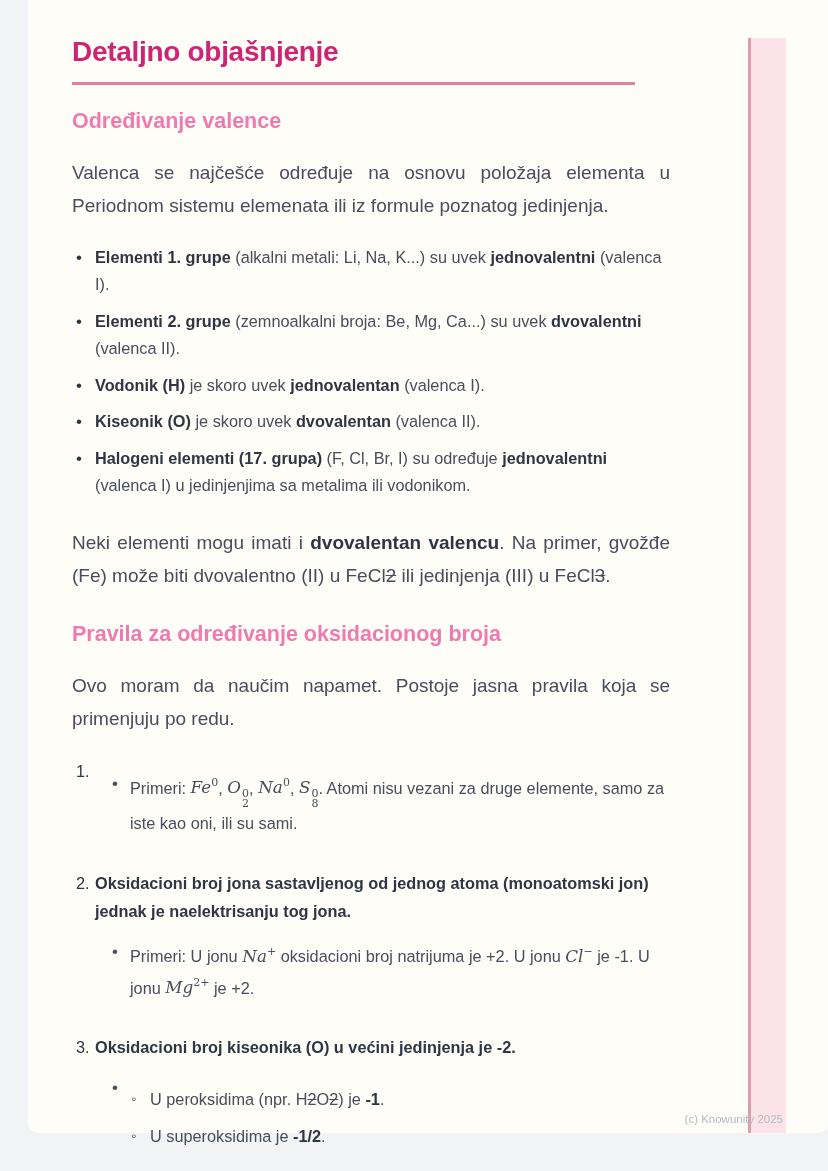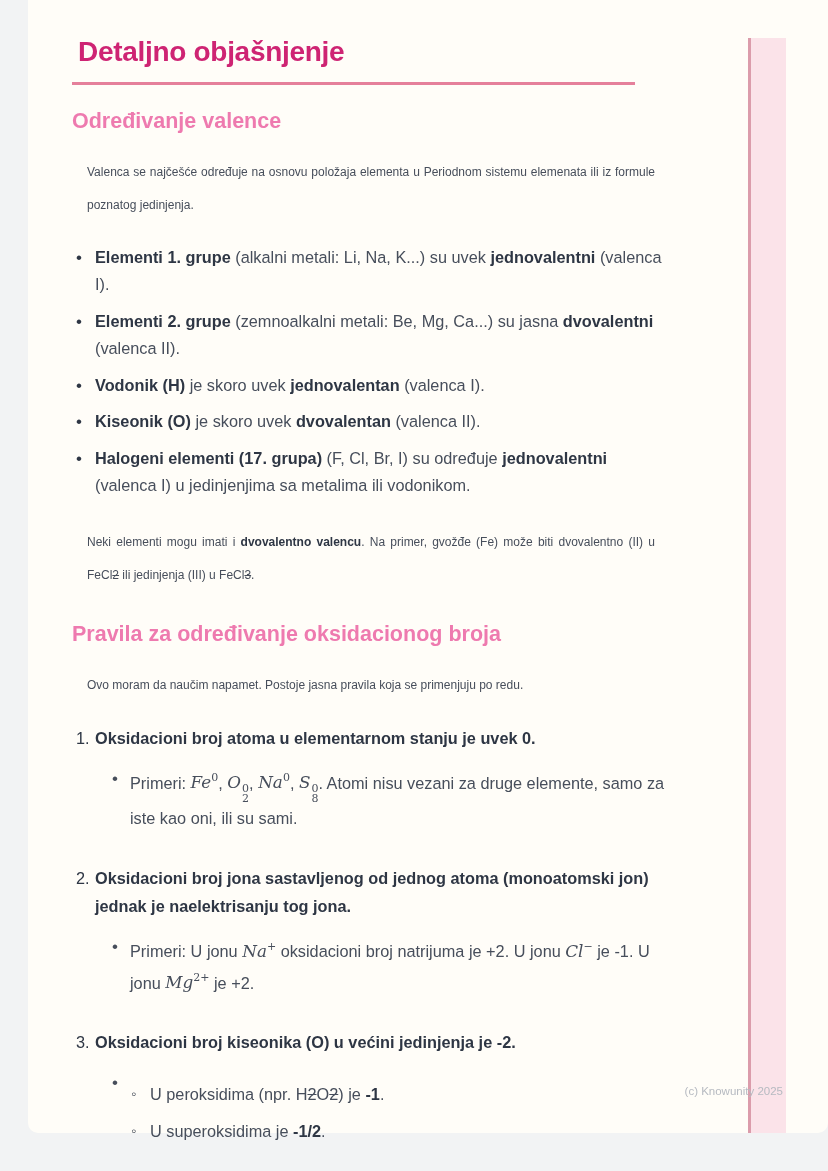--- a/index.html
+++ b/index.html
@@ -8,25 +8,25 @@
     --stripeEdge:#db9cab; --copyright:#b6bac1;
   }
   *{box-sizing:border-box;margin:0;padding:0}
   html,body{width:828px;height:1171px;overflow:hidden;background:var(--canvas)}
   body{font-family:"Liberation Sans","DejaVu Sans",sans-serif;color:var(--body);position:relative}
   .page{position:absolute;left:28px;top:0;width:800px;height:1133px;background:var(--page);
         border-radius:0 0 10px 10px}
   .stripe{position:absolute;top:38px;right:42px;bottom:0;width:38px;background:var(--stripe);
           border-left:3px solid var(--stripeEdge)}
   .content{position:absolute;left:44px;top:36px;width:598px}
-  h1{font-size:28px;font-weight:700;color:var(--title);letter-spacing:-0.3px;margin:0 6px 14px}
+  h1{font-size:28px;font-weight:700;color:var(--title);letter-spacing:-0.3px;margin:0 0 14px}
   .title-underline{height:2.5px;width:563px;background:var(--underline);margin:0 0 24px}
   .doc-body h2{font-size:21.5px;font-weight:700;color:var(--heading);margin:30px 0 22px}
   .doc-body h2:first-child{margin-top:4px}
-  .doc-body p{font-size:12px;line-height:33px;margin:0 15px 22px}
+  .doc-body p{font-size:19px;line-height:33px;margin:0 0 22px}
   .doc-body p.just{text-align:justify}
   .list{font-size:16.3px}
   .ul1{margin:4px 0 26px}
   .li{display:flex;align-items:flex-start}
   .ul1 > .li{margin-bottom:9px;line-height:27.5px}
   .ol{margin:4px 0 8px}
   .ol > .li{margin-bottom:22px;line-height:28px}
   .ol > .li > .li-body > .li-text{font-weight:700;color:var(--bold)}
   .ul2{margin-top:13px}
   .ul2 > .li{margin-bottom:10px;line-height:28px;font-weight:400;color:var(--body)}
@@ -39,21 +39,21 @@
   .ul3 > .li > .marker{flex:0 0 20px;padding-left:1px;font-size:15px;color:var(--body)}
   .li-body{flex:1 1 auto}
   .b{font-weight:700;color:var(--bold)}
   .i{font-style:italic}
   .strike{text-decoration:line-through}
   .math{font-family:"DejaVu Serif","Liberation Serif",serif;font-style:italic;font-size:16.8px}
   .math sup{font-style:normal;font-size:11px;font-family:"DejaVu Serif",serif}
   .msupsub{display:inline-flex;flex-direction:column;align-items:flex-start;font-style:normal;
            font-size:11px;line-height:10px;vertical-align:-4px;margin-left:1px;
            font-family:"DejaVu Serif",serif}
-  .copyright{position:absolute;right:45px;bottom:36px;font-size:11.5px;color:var(--copyright);z-index:2}
+  .copyright{position:absolute;right:45px;bottom:8px;font-size:11.5px;color:var(--copyright);z-index:2}
 </style>
 </head>
 <body>
 
 <div class="page">
   <div class="stripe"></div>
   <div class="content">
     <h1>Detaljno objašnjenje</h1>
     <div class="title-underline"></div>
     <div class="doc-body">
@@ -62,21 +62,21 @@
         <div class="list ul1">
           <div class="li">
             <span class="marker">•</span>
             <div class="li-body">
               <div class="li-text"><span class="b">Elementi 1. grupe</span><span> (alkalni metali: Li, Na, K...) su uvek </span><span class="b">jednovalentni</span><span> (valenca I).</span></div>
             </div>
           </div>
           <div class="li">
             <span class="marker">•</span>
             <div class="li-body">
-              <div class="li-text"><span class="b">Elementi 2. grupe</span><span> (zemnoalkalni metali: Be, Mg, Ca...) su jasna </span><span class="b">dvovalentni</span><span> (valenca II).</span></div>
+              <div class="li-text"><span class="b">Elementi 2. grupe</span><span> (zemnoalkalni broja: Be, Mg, Ca...) su uvek </span><span class="b">dvovalentni</span><span> (valenca II).</span></div>
             </div>
           </div>
           <div class="li">
             <span class="marker">•</span>
             <div class="li-body">
               <div class="li-text"><span class="b">Vodonik (H)</span><span> je skoro uvek </span><span class="b">jednovalentan</span><span> (valenca I).</span></div>
             </div>
           </div>
           <div class="li">
             <span class="marker">•</span>
@@ -84,28 +84,27 @@
               <div class="li-text"><span class="b">Kiseonik (O)</span><span> je skoro uvek </span><span class="b">dvovalentan</span><span> (valenca II).</span></div>
             </div>
           </div>
           <div class="li">
             <span class="marker">•</span>
             <div class="li-body">
               <div class="li-text"><span class="b">Halogeni elementi (17. grupa)</span><span> (F, Cl, Br, I) su određuje </span><span class="b">jednovalentni</span><span> (valenca I) u jedinjenjima sa metalima ili vodonikom.</span></div>
             </div>
           </div>
         </div>
-        <p class="just"><span>Neki elementi mogu imati i </span><span class="b">dvovalentno valencu</span><span>. Na primer, gvožđe (Fe) može biti dvovalentno (II) u FeCl</span><span class="strike">2</span><span> ili jedinjenja (III) u FeCl</span><span class="strike">3</span><span>.</span></p>
+        <p class="just"><span>Neki elementi mogu imati i </span><span class="b">dvovalentan valencu</span><span>. Na primer, gvožđe (Fe) može biti dvovalentno (II) u FeCl</span><span class="strike">2</span><span> ili jedinjenja (III) u FeCl</span><span class="strike">3</span><span>.</span></p>
         <h2>Pravila za određivanje oksidacionog broja</h2>
         <p class="just"><span>Ovo moram da naučim napamet. Postoje jasna pravila koja se primenjuju po redu.</span></p>
         <div class="list ol">
           <div class="li">
             <span class="marker">1.</span>
             <div class="li-body">
-              <div class="li-text"><span>Oksidacioni broj atoma u elementarnom stanju je uvek 0.</span></div>
               <div class="list ul2">
                 <div class="li">
                   <span class="marker">•</span>
                   <div class="li-body">
                     <div class="li-text"><span>Primeri: </span><span class="math"><span class="mbase">Fe</span><sup>0</sup></span><span>, </span><span class="math"><span class="mbase">O</span><span class="msupsub">
                           <span class="msup">0</span>
                           <span class="msub">2</span>
                         </span></span><span>, </span><span class="math"><span class="mbase">Na</span><sup>0</sup></span><span>, </span><span class="math"><span class="mbase">S</span><span class="msupsub">
                           <span class="msup">0</span>
                           <span class="msub">8</span>

